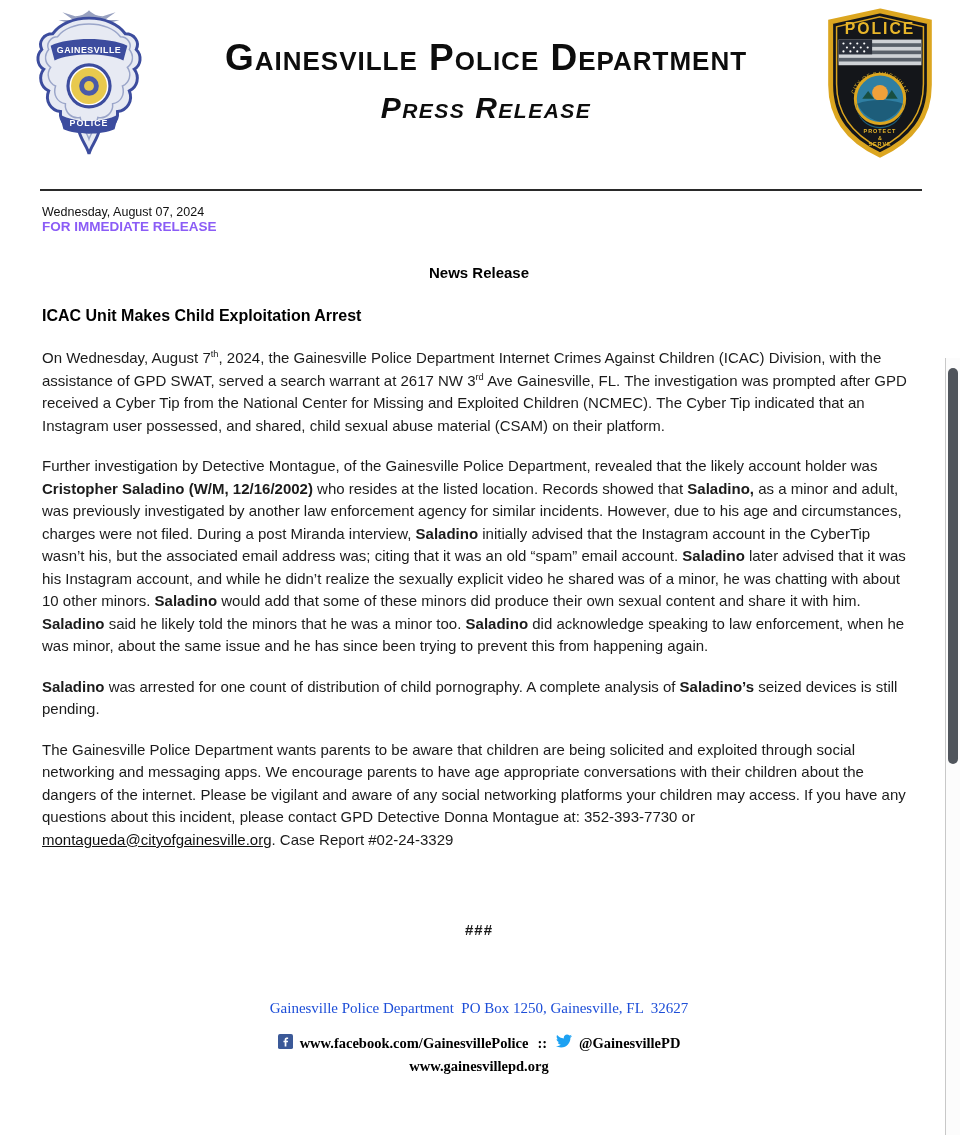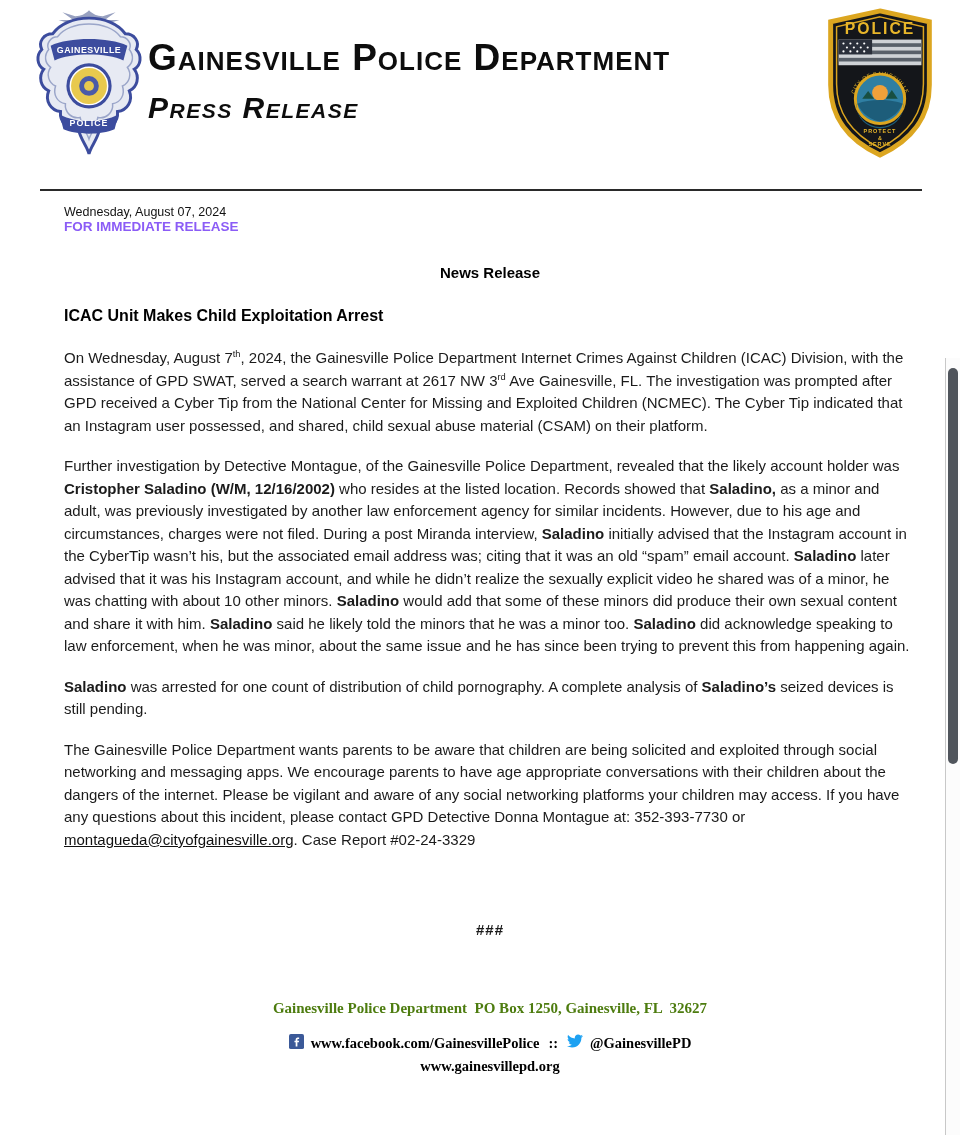--- a/index.html
+++ b/index.html
@@ -8,26 +8,26 @@
     font-family:"Liberation Sans", sans-serif;
     color:#1b1b1b;
     width:960px;
   }
   .page {
     position:relative;
     width:960px; height:1135px;
     background:#fff;
     overflow:hidden;
   }
-  .content { padding:0 44px 0 64px; }
+  .content { padding:0 44px 0 42px; }
 
   
   .doc-header { display:flex; align-items:flex-start; padding:8px 24px 0 30px; }
   .badge-box { flex:0 0 auto; }
-  .titles { flex:1 1 auto; text-align:left; padding-top:30px; }
+  .titles { flex:1 1 auto; text-align:center; padding-top:30px; }
   .dept-title {
     font-size:37px; font-weight:700; font-variant:small-caps;
     letter-spacing:1px; color:#0d0d0d; line-height:1.1;
   }
   .press-release-title {
     font-size:30px; font-weight:700; font-style:italic; font-variant:small-caps;
     letter-spacing:1.5px; margin-top:12px; color:#0d0d0d;
   }
   .header-divider {
     border:none; border-top:2px solid #2a2a2a;
@@ -47,21 +47,21 @@
   .release-body { margin-top:22px; }
   .release-body p { font-size:15px; line-height:22.5px; margin:0 0 18px 0; text-align:left; }
   .b { font-weight:700; }
   sup { font-size:0.62em; line-height:0; vertical-align:super; }
   a.email-link { color:var(--link-color,#101010); cursor:pointer; }
 
   .end-mark { text-align:center; font-weight:700; font-size:15px; margin-top:70px; letter-spacing:1px; }
 
   
   .doc-footer { text-align:center; font-family:"Liberation Serif", serif; }
-  .footer-address { margin-top:62px; font-size:15px; font-weight:700; white-space:pre-wrap; color:#4d7c0f; }
+  .footer-address { margin-top:62px; font-size:15px; font-weight:400; white-space:pre-wrap; color:#1d4ed8; }
   .social-line {
     margin-top:16px; display:flex; justify-content:center; align-items:center;
     gap:7px; font-size:14.5px; font-weight:700; color:#000;
   }
   .social-line .sep { margin:0 2px; }
   .footer-website { margin-top:5px; font-size:14.5px; font-weight:700; color:#000; }
   .icon16 { display:inline-block; vertical-align:middle; }
 
   
   .scrollbar-track {

